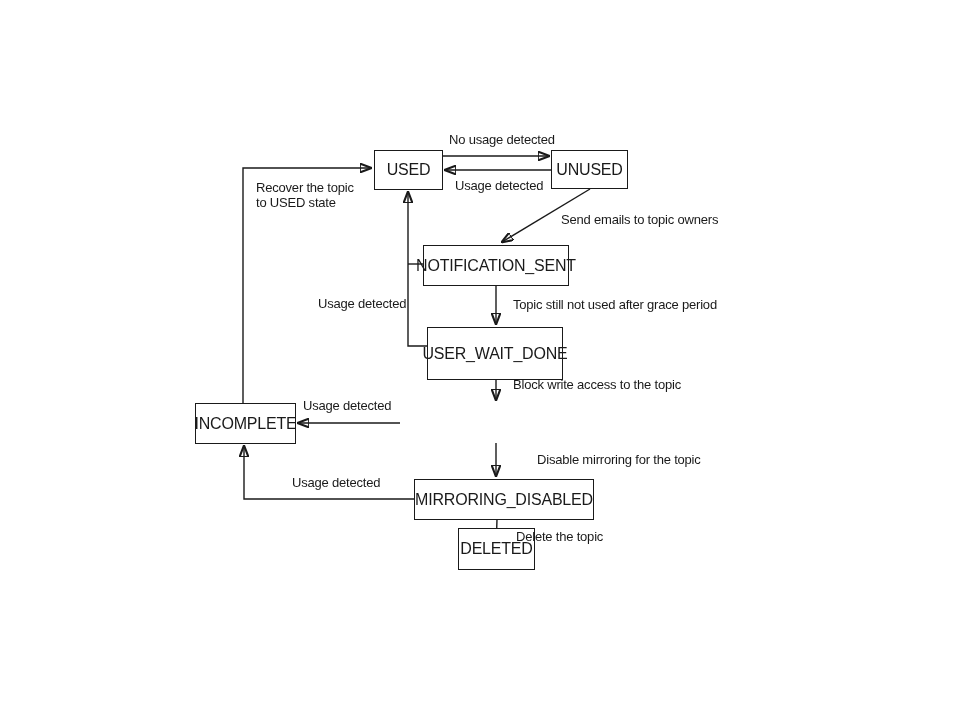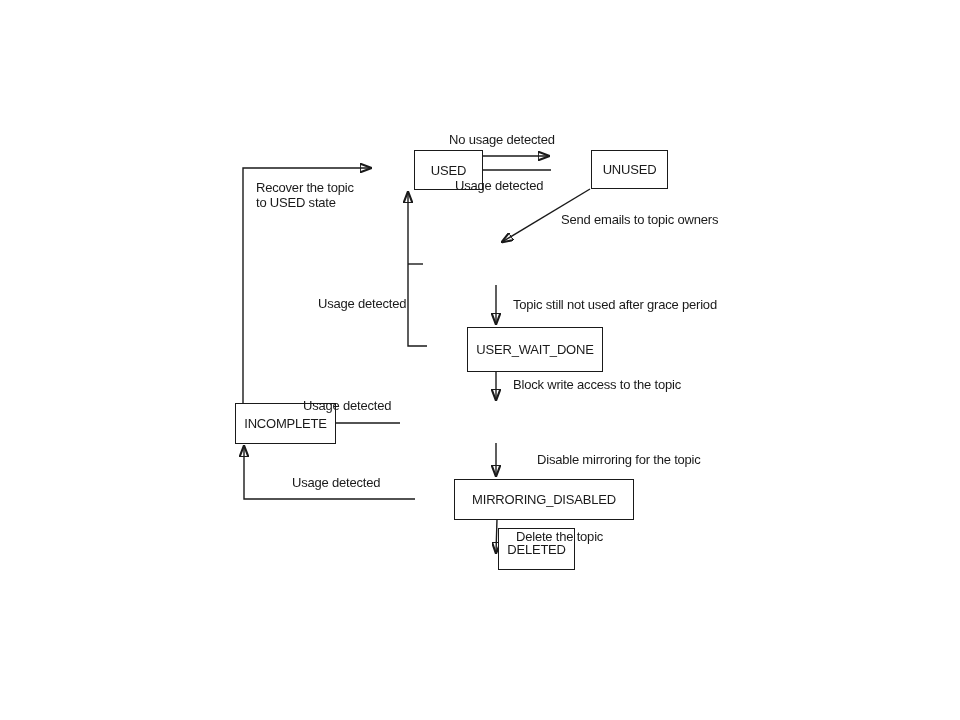--- a/index.html
+++ b/index.html
@@ -29,24 +29,23 @@
     stroke-width: 1.4;
   }
   .node {
     position: absolute;
     box-sizing: border-box;
     border: 1.5px solid #1a1a1a;
     background: #ffffff;
     display: flex;
     align-items: center;
     justify-content: center;
-    font-size: 13px;
+    font-size: 16px;
     letter-spacing: -0.2px;
     white-space: nowrap;
-    margin-left: 40px;
   }
   .elabel {
     position: absolute;
     font-size: 13px;
     letter-spacing: -0.2px;
     line-height: 15px;
     white-space: pre-line;
   }
 </style>
 </head>
@@ -69,21 +68,22 @@
     <path d="M496,285 V324" marker-end="url(#arrow)"></path>
     <path d="M496,367 V400" marker-end="url(#arrow)"></path>
     <path d="M400,423 H298" marker-end="url(#arrow)"></path>
     <path d="M496,443 V476" marker-end="url(#arrow)"></path>
     <path d="M415,499 H244 V446" marker-end="url(#arrow)"></path>
     <path d="M497,519 L496,553" marker-end="url(#arrow)"></path>
   </svg>
 
   <div class="node" style="left:374px;top:150px;width:69px;height:40px">USED</div>
   <div class="node" style="left:551px;top:150px;width:77px;height:39px">UNUSED</div>
-  <div class="node" style="left:427px;top:327px;width:136px;height:45px">USER_WAIT_DONE</div>
+  <div class="node" style="left:423px;top:245px;width:146px;height:41px">NOTIFICATION_SENT</div>
+  <div class="node" style="left:427px;top:327px;width:136px;height:53px">USER_WAIT_DONE</div>
   <div class="node" style="left:195px;top:403px;width:101px;height:41px">INCOMPLETE</div>
   <div class="node" style="left:414px;top:479px;width:180px;height:41px">MIRRORING_DISABLED</div>
   <div class="node" style="left:458px;top:528px;width:77px;height:42px">DELETED</div>
 
   <div class="elabel" style="left:449px;top:132px">No usage detected</div>
   <div class="elabel" style="left:455px;top:178px">Usage detected</div>
   <div class="elabel" style="left:561px;top:212px">Send emails to topic owners</div>
   <div class="elabel" style="left:256px;top:180px">Recover the topic
 to USED state</div>
   <div class="elabel" style="left:318px;top:296px">Usage detected</div>

